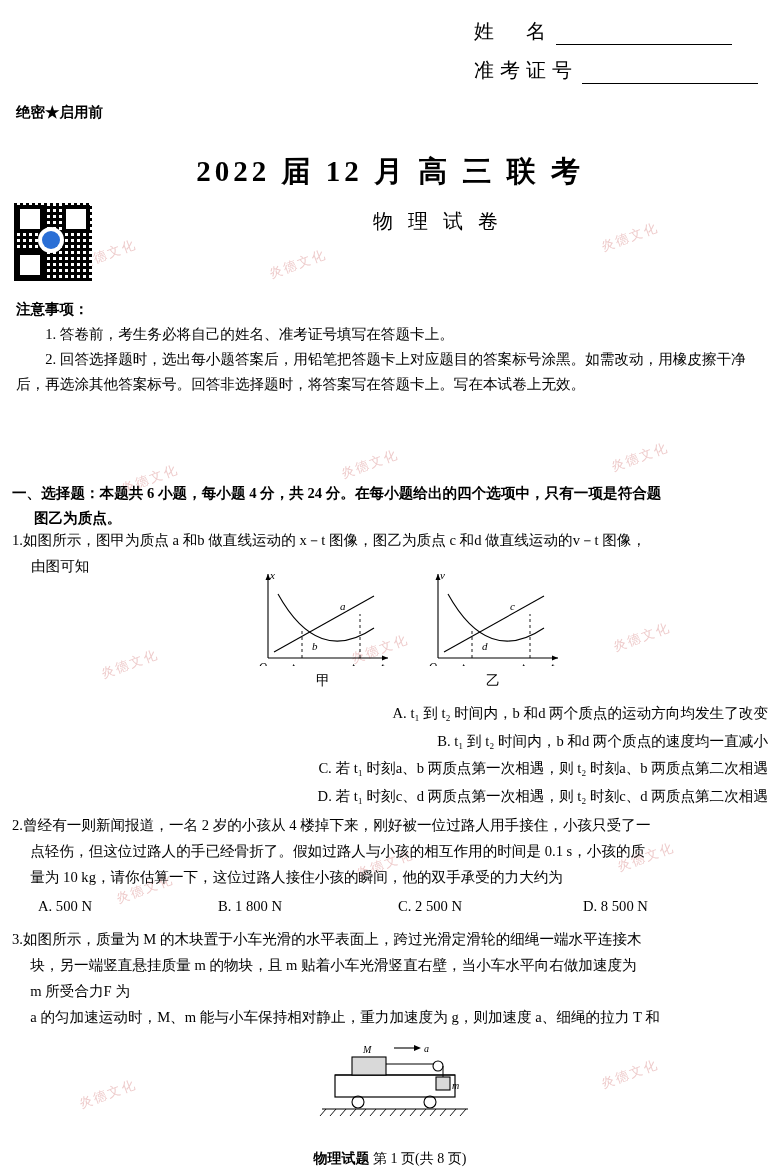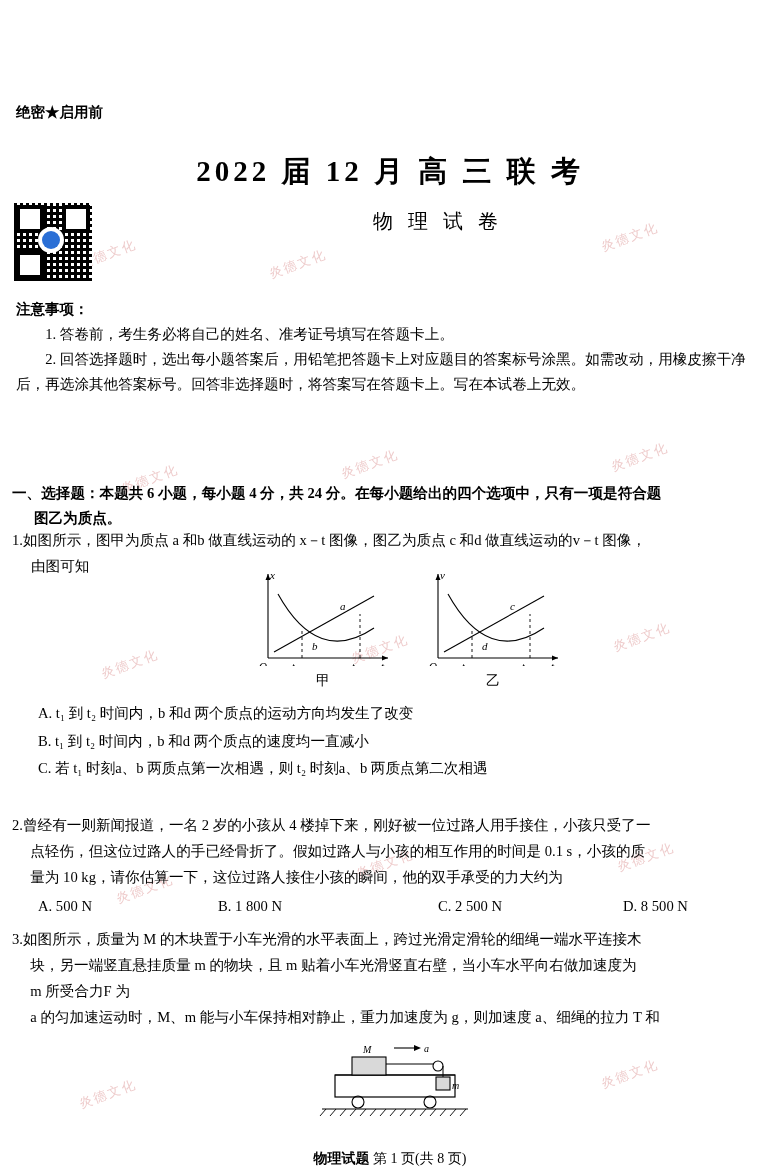--- a/index.html
+++ b/index.html
@@ -105,35 +105,35 @@
   }
   .q1 .l2 { display:block; text-indent:1.3em; }
 
   
   .graphs { position:absolute; left:0; top:566px; width:780px; height:120px; }
   .gwrap { position:absolute; }
   .glabel { text-align:center; font-size:14px; margin-top:2px; }
 
   .choices {
     position:absolute; left:38px; top:700px; width:730px;
-    font-size:14.6px; line-height:27.5px;
+    font-size:14.6px; line-height:27.5px;text-align:right;
   }
 
   .q2 {
     position:absolute; left:12px; top:812px; width:756px;
     font-size:14.6px; line-height:26px;
   }
   .q2 .l { display:block; text-indent:1.25em; }
   .q2opts {
     position:absolute; left:38px; top:898px; width:730px;
     font-size:14.6px;
     display:flex;
   }
   .q2opts span { display:block; }
-  .o1{width:180px;} .o2{width:180px;} .o3{width:185px;margin-left:40px;}
+  .o1{width:180px;} .o2{width:180px;} .o3{width:185px;}
 
   .q3 {
     position:absolute; left:12px; top:926px; width:756px;
     font-size:14.6px; line-height:26px;
   }
   .q3 .l { display:block; text-indent:1.25em; }
 
   .fig3 { position:absolute; left:300px; top:1033px; width:200px; height:90px; }
 
   .footer {
@@ -155,20 +155,30 @@
   <div class="wm" style="left:610px; top:448px;">炎德文化</div>
   <div class="wm" style="left:100px; top:655px;">炎德文化</div>
   <div class="wm" style="left:350px; top:640px;">炎德文化</div>
   <div class="wm" style="left:612px; top:628px;">炎德文化</div>
   <div class="wm" style="left:115px; top:880px;">炎德文化</div>
   <div class="wm" style="left:355px; top:855px;">炎德文化</div>
   <div class="wm" style="left:616px; top:848px;">炎德文化</div>
   <div class="wm" style="left:78px;  top:1085px;">炎德文化</div>
   <div class="wm" style="left:600px; top:1065px;">炎德文化</div>
 
+  <div class="hdr-fields">
+    <div class="fld">
+      <span class="fld-label">姓　名</span>
+      <span class="fld-line"></span>
+    </div>
+    <div class="fld">
+      <span class="fld-label">准考证号</span>
+      <span class="fld-line"></span>
+    </div>
+  </div>
 
   <div class="secret">绝密★启用前</div>
 
   <div class="title">2022 届 12 月 高 三 联 考</div>
   <div class="subtitle">物 理 试 卷</div>
 
   <div class="qr">
     <span class="pos p1"></span>
       <span class="pos p2"></span>
       <span class="pos p3"></span>
@@ -232,20 +242,21 @@
         <text x="104" y="104" font-size="10" font-style="italic" font-family="Liberation Serif, serif">t₂</text>
       </svg>
       <div class="glabel">乙</div>
     </div>
   </div>
 
   <div class="choices">
     <div>A. t₁ 到 t₂ 时间内，b 和d 两个质点的运动方向均发生了改变</div>
     <div>B. t₁ 到 t₂ 时间内，b 和d 两个质点的速度均一直减小</div>
     <div>C. 若 t₁ 时刻a、b 两质点第一次相遇，则 t₂ 时刻a、b 两质点第二次相遇</div>
+    <div>D. 若 t₁ 时刻c、d 两质点第一次相遇，则 t₂ 时刻c、d 两质点第二次相遇</div>
   </div>
 
   <div class="q2">
     <span>2.</span><span>曾经有一则新闻报道，一名 2 岁的小孩从 4 楼掉下来，刚好被一位过路人用手接住，小孩只受了一</span>
     <span class="l">点轻伤，但这位过路人的手已经骨折了。假如过路人与小孩的相互作用的时间是 0.1 s，小孩的质</span>
     <span class="l">量为 10 kg，请你估算一下，这位过路人接住小孩的瞬间，他的双手承受的力大约为</span>
   </div>
   <div class="q2opts">
     <span class="o1">A. 500 N</span>
     <span class="o2">B. 1 800 N</span>

